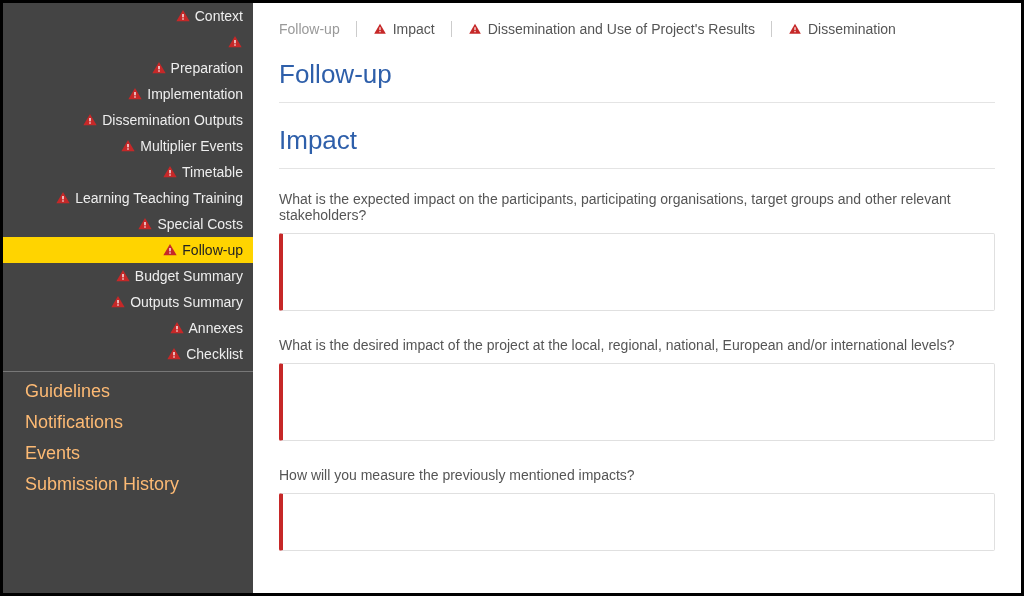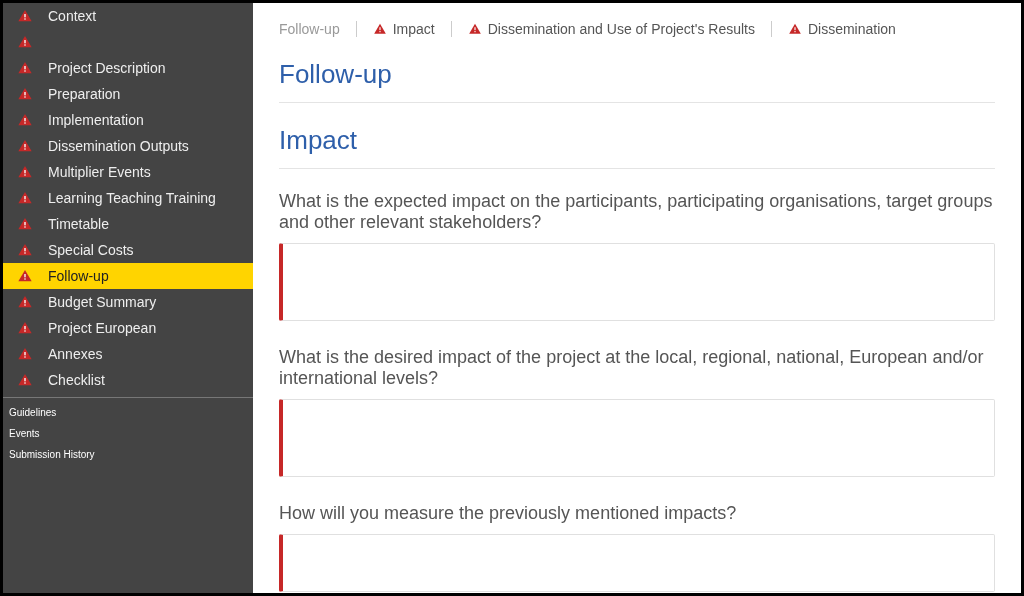--- a/index.html
+++ b/index.html
@@ -23,41 +23,42 @@
       color: #fff;
       font-size: 14px;
       display: flex;
       flex-direction: column;
     }
     .sidebar-nav { display: flex; flex-direction: column; }
     .sidebar-item {
       display: flex;
       align-items: center;
       padding: 5px 10px 5px 14px;
-      gap: 15px;
+      gap: 4px;
       cursor: pointer;
       color: #eee;
+      justify-content: flex-end;
     }
     .sidebar-item.active {
       background: #ffd400;
       color: #222;
     }
     .warning-icon {
       width: 16px; height: 16px; flex-shrink: 0;
     }
     .sidebar-secondary {
       border-top: 1px solid #777;
       margin-top: 4px;
       padding-top: 4px;
     }
     .sidebar-link {
-      padding: 5px 6px;
+      padding: 5px 22px;
       cursor: pointer;
-      color: #ffffff;
-      font-size: 10px;
+      color: #fdba74;
+      font-size: 18px;
     }
 
     
     .main {
       flex: 1;
       padding: 18px 26px 10px 26px;
       overflow: hidden;
       background: #fff;
     }
     
@@ -89,21 +90,21 @@
       font-weight: 400;
       font-size: 26px;
       margin-bottom: 8px;
     }
     .section-divider {
       border: none;
       border-top: 1px solid #e4e4e4;
       margin: 12px 0 22px 0;
     }
     .question {
-      font-size: 18px;
+      font-size: 14px;
       color: #555;
       margin-bottom: 10px;
     }
     .answer-box {
       border: 1px solid #e0e0e0;
       border-left: 4px solid #c62828;
       border-radius: 2px;
       width: 100%;
       height: 78px;
       margin-bottom: 22px;
@@ -141,26 +142,20 @@
         </div>
         <div class="sidebar-item">
           <svg class="warning-icon">
             <use href="#warn"></use>
           </svg>
         </div>
         <div class="sidebar-item">
           <svg class="warning-icon">
             <use href="#warn"></use>
           </svg>
-          <span>Project Description</span>
-        </div>
-        <div class="sidebar-item">
-          <svg class="warning-icon">
-            <use href="#warn"></use>
-          </svg>
           <span>Preparation</span>
         </div>
         <div class="sidebar-item">
           <svg class="warning-icon">
             <use href="#warn"></use>
           </svg>
           <span>Implementation</span>
         </div>
         <div class="sidebar-item">
           <svg class="warning-icon">
@@ -171,67 +166,68 @@
         <div class="sidebar-item">
           <svg class="warning-icon">
             <use href="#warn"></use>
           </svg>
           <span>Multiplier Events</span>
         </div>
         <div class="sidebar-item">
           <svg class="warning-icon">
             <use href="#warn"></use>
           </svg>
+          <span>Timetable</span>
+        </div>
+        <div class="sidebar-item">
+          <svg class="warning-icon">
+            <use href="#warn"></use>
+          </svg>
           <span>Learning Teaching Training</span>
         </div>
         <div class="sidebar-item">
           <svg class="warning-icon">
             <use href="#warn"></use>
           </svg>
-          <span>Timetable</span>
-        </div>
-        <div class="sidebar-item">
-          <svg class="warning-icon">
-            <use href="#warn"></use>
-          </svg>
           <span>Special Costs</span>
         </div>
         <div class="sidebar-item active">
           <svg class="warning-icon">
             <use href="#warn"></use>
           </svg>
           <span>Follow-up</span>
         </div>
         <div class="sidebar-item">
           <svg class="warning-icon">
             <use href="#warn"></use>
           </svg>
           <span>Budget Summary</span>
         </div>
         <div class="sidebar-item">
           <svg class="warning-icon">
             <use href="#warn"></use>
           </svg>
-          <span>Project European</span>
+          <span>Outputs Summary</span>
         </div>
         <div class="sidebar-item">
           <svg class="warning-icon">
             <use href="#warn"></use>
           </svg>
           <span>Annexes</span>
         </div>
         <div class="sidebar-item">
           <svg class="warning-icon">
             <use href="#warn"></use>
           </svg>
           <span>Checklist</span>
         </div>
       </nav>
     <div class="sidebar-secondary" id="sidebar-secondary">
         <div class="sidebar-link"><span>Guidelines</span></div>
+        <div class="sidebar-link"><span>Notifications</span></div>
         <div class="sidebar-link"><span>Events</span></div>
         <div class="sidebar-link"><span>Submission History</span></div>
       </div>
   </aside>
 
   <main class="main">
     <div class="tabs" id="tabs">
         <div class="tab active">
           <span class="tab-label">Follow-up</span>
         </div>

